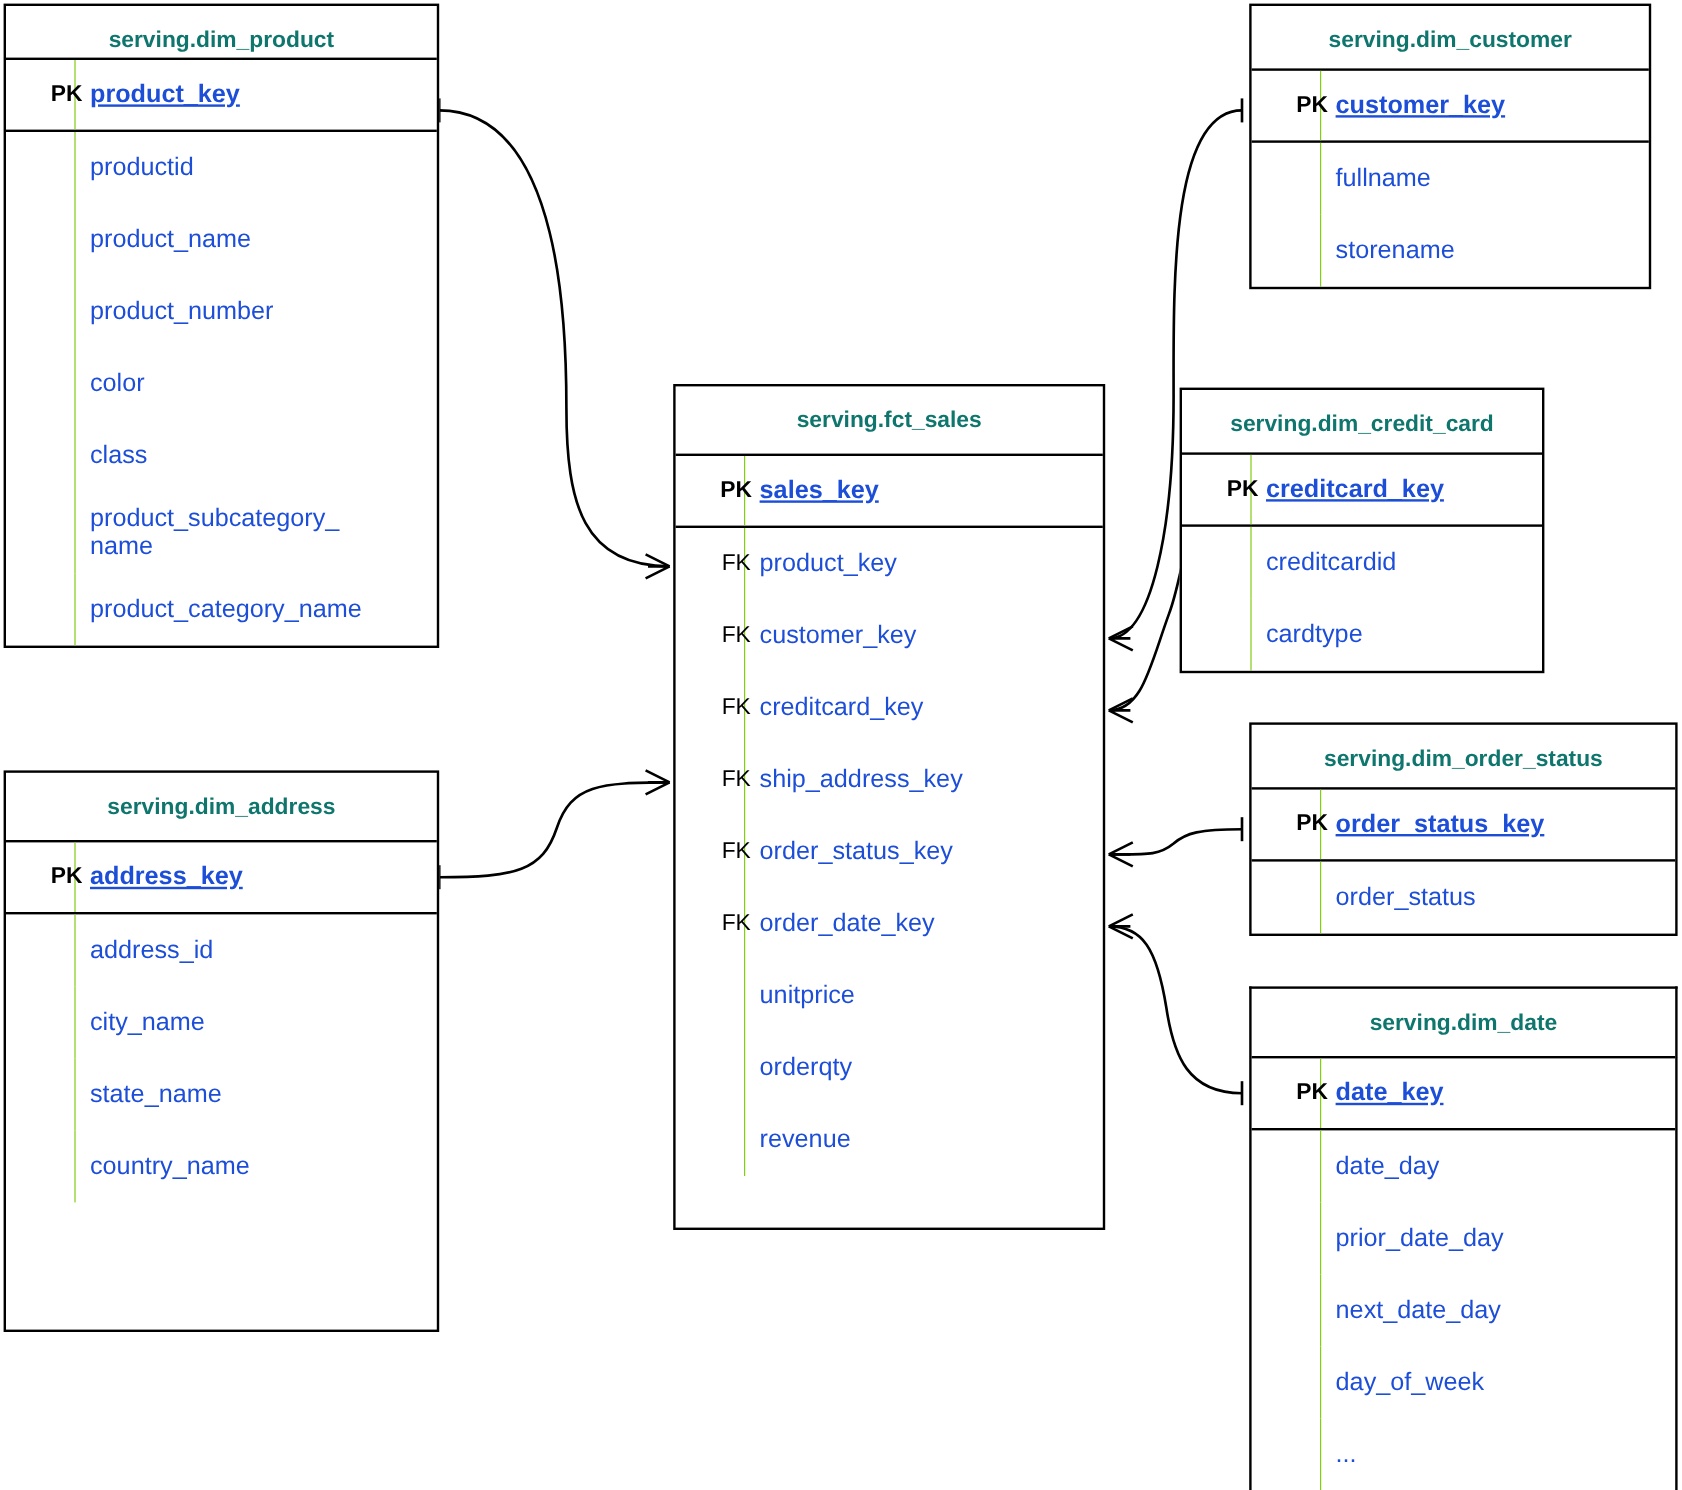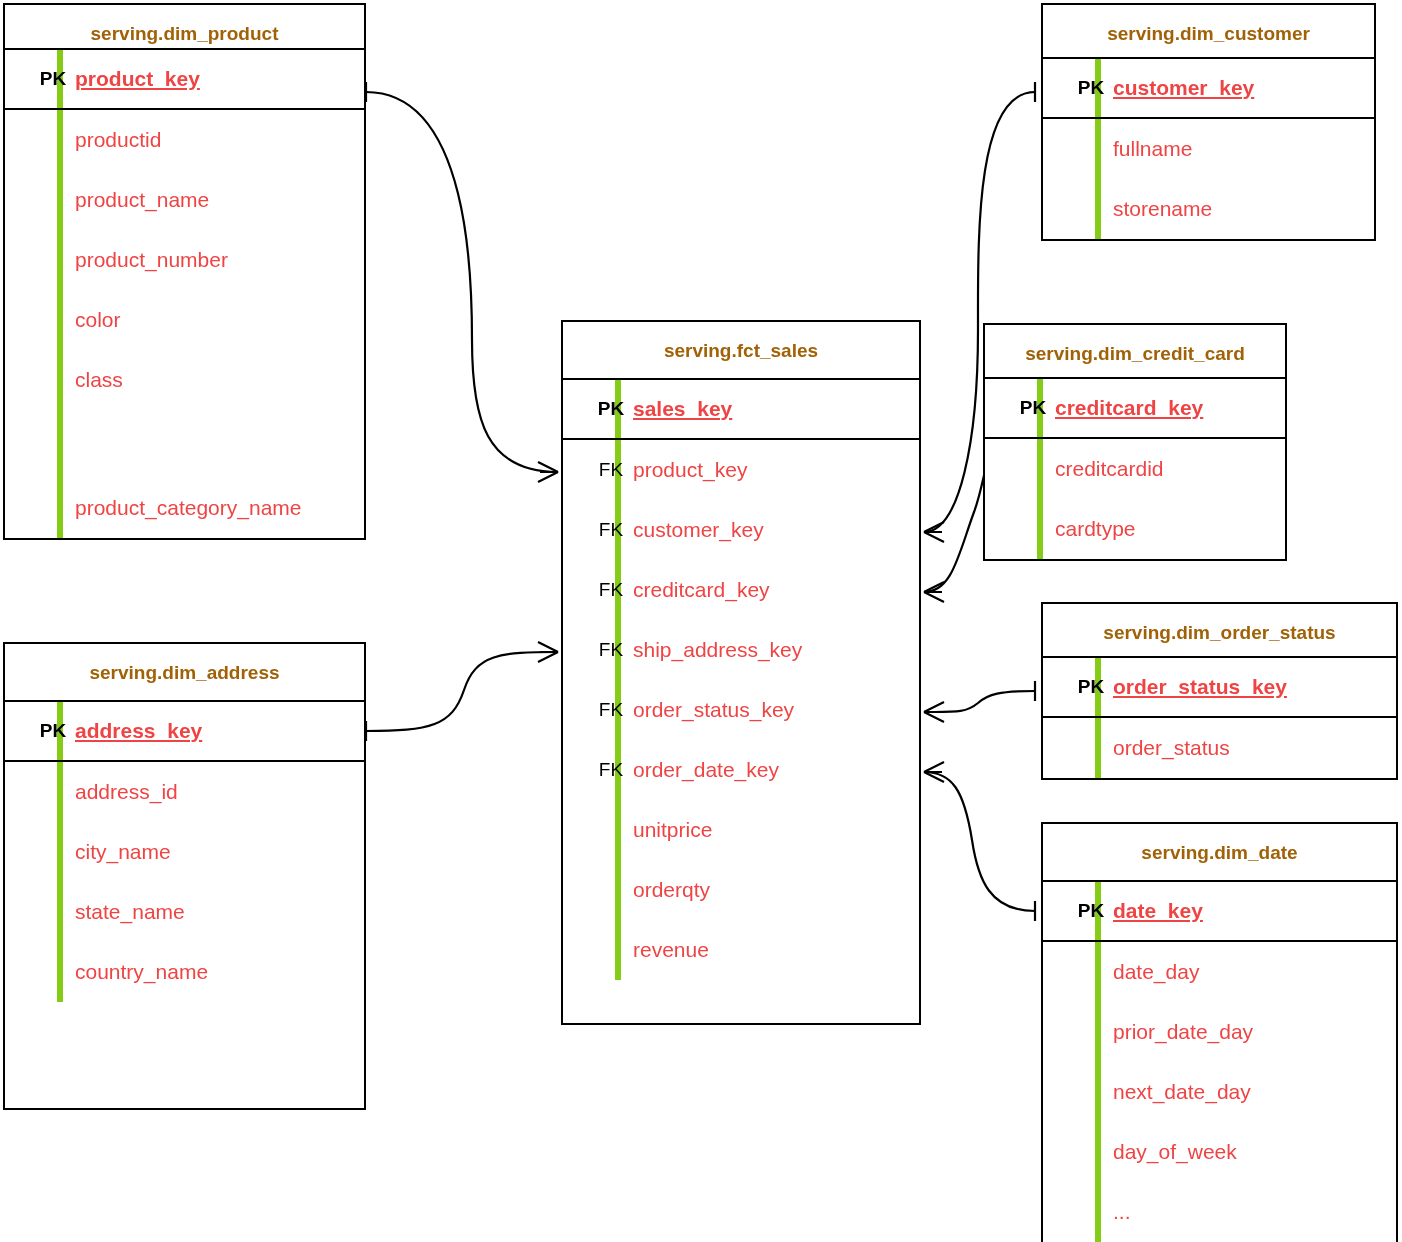--- a/index.html
+++ b/index.html
@@ -25,58 +25,58 @@
     display: flex;
     flex-direction: column;
   }
   .entity-title {
     box-sizing: border-box;
     height: 58px;
     line-height: 58px;
     text-align: center;
     font-weight: bold;
     font-size: 19px;
-    color: #a16207;
+    color: #0f766e;
     border-bottom: 2px solid #000000;
     white-space: nowrap;
     overflow: hidden;
   }
   .row {
     box-sizing: border-box;
     display: flex;
     flex-direction: row;
     min-height: 60px;
     color: #000000;
   }
   .row.pk-row {
     border-bottom: 2px solid #000000;
   }
   
   .keycell {
     box-sizing: border-box;
     width: 58px;
     flex: 0 0 58px;
-    border-right: 6px solid #84cc16;
+    border-right: 1px solid #84cc16;
     display: flex;
     align-items: center;
     justify-content: center;
     font-size: 19px;
     color: #000000;
     padding-left: 44px;
   }
   .keycell.pk { font-weight: bold; }
   .keycell.fk { font-weight: normal; font-size: 19px; }
   .namecell {
     box-sizing: border-box;
     flex: 1 1 auto;
     display: flex;
     align-items: center;
     padding-left: 12px;
     font-size: 21px;
-    color: #ef4444;
+    color: #1d4ed8;
     line-height: 1.16;
   }
   .namecell.pk-name {
     font-weight: bold;
     text-decoration: underline;
     font-size: 21px;
   }
   
   .attrs {
     display: flex;
@@ -165,20 +165,22 @@
       <div class="row">
         <div class="keycell"></div>
         <div class="namecell">color</div>
       </div>
       <div class="row">
         <div class="keycell"></div>
         <div class="namecell">class</div>
       </div>
       <div class="row" style="min-height:68px;">
         <div class="keycell"></div>
+        <div class="namecell" style="white-space:pre-line;">product_subcategory_
+name</div>
       </div>
       <div class="row">
         <div class="keycell"></div>
         <div class="namecell">product_category_name</div>
       </div>
     </div>
   </div>
 
   <div class="entity" style="left:3px; top:642px; width:363px; height:468px;">
     <div class="entity-title">serving.dim_address</div>

